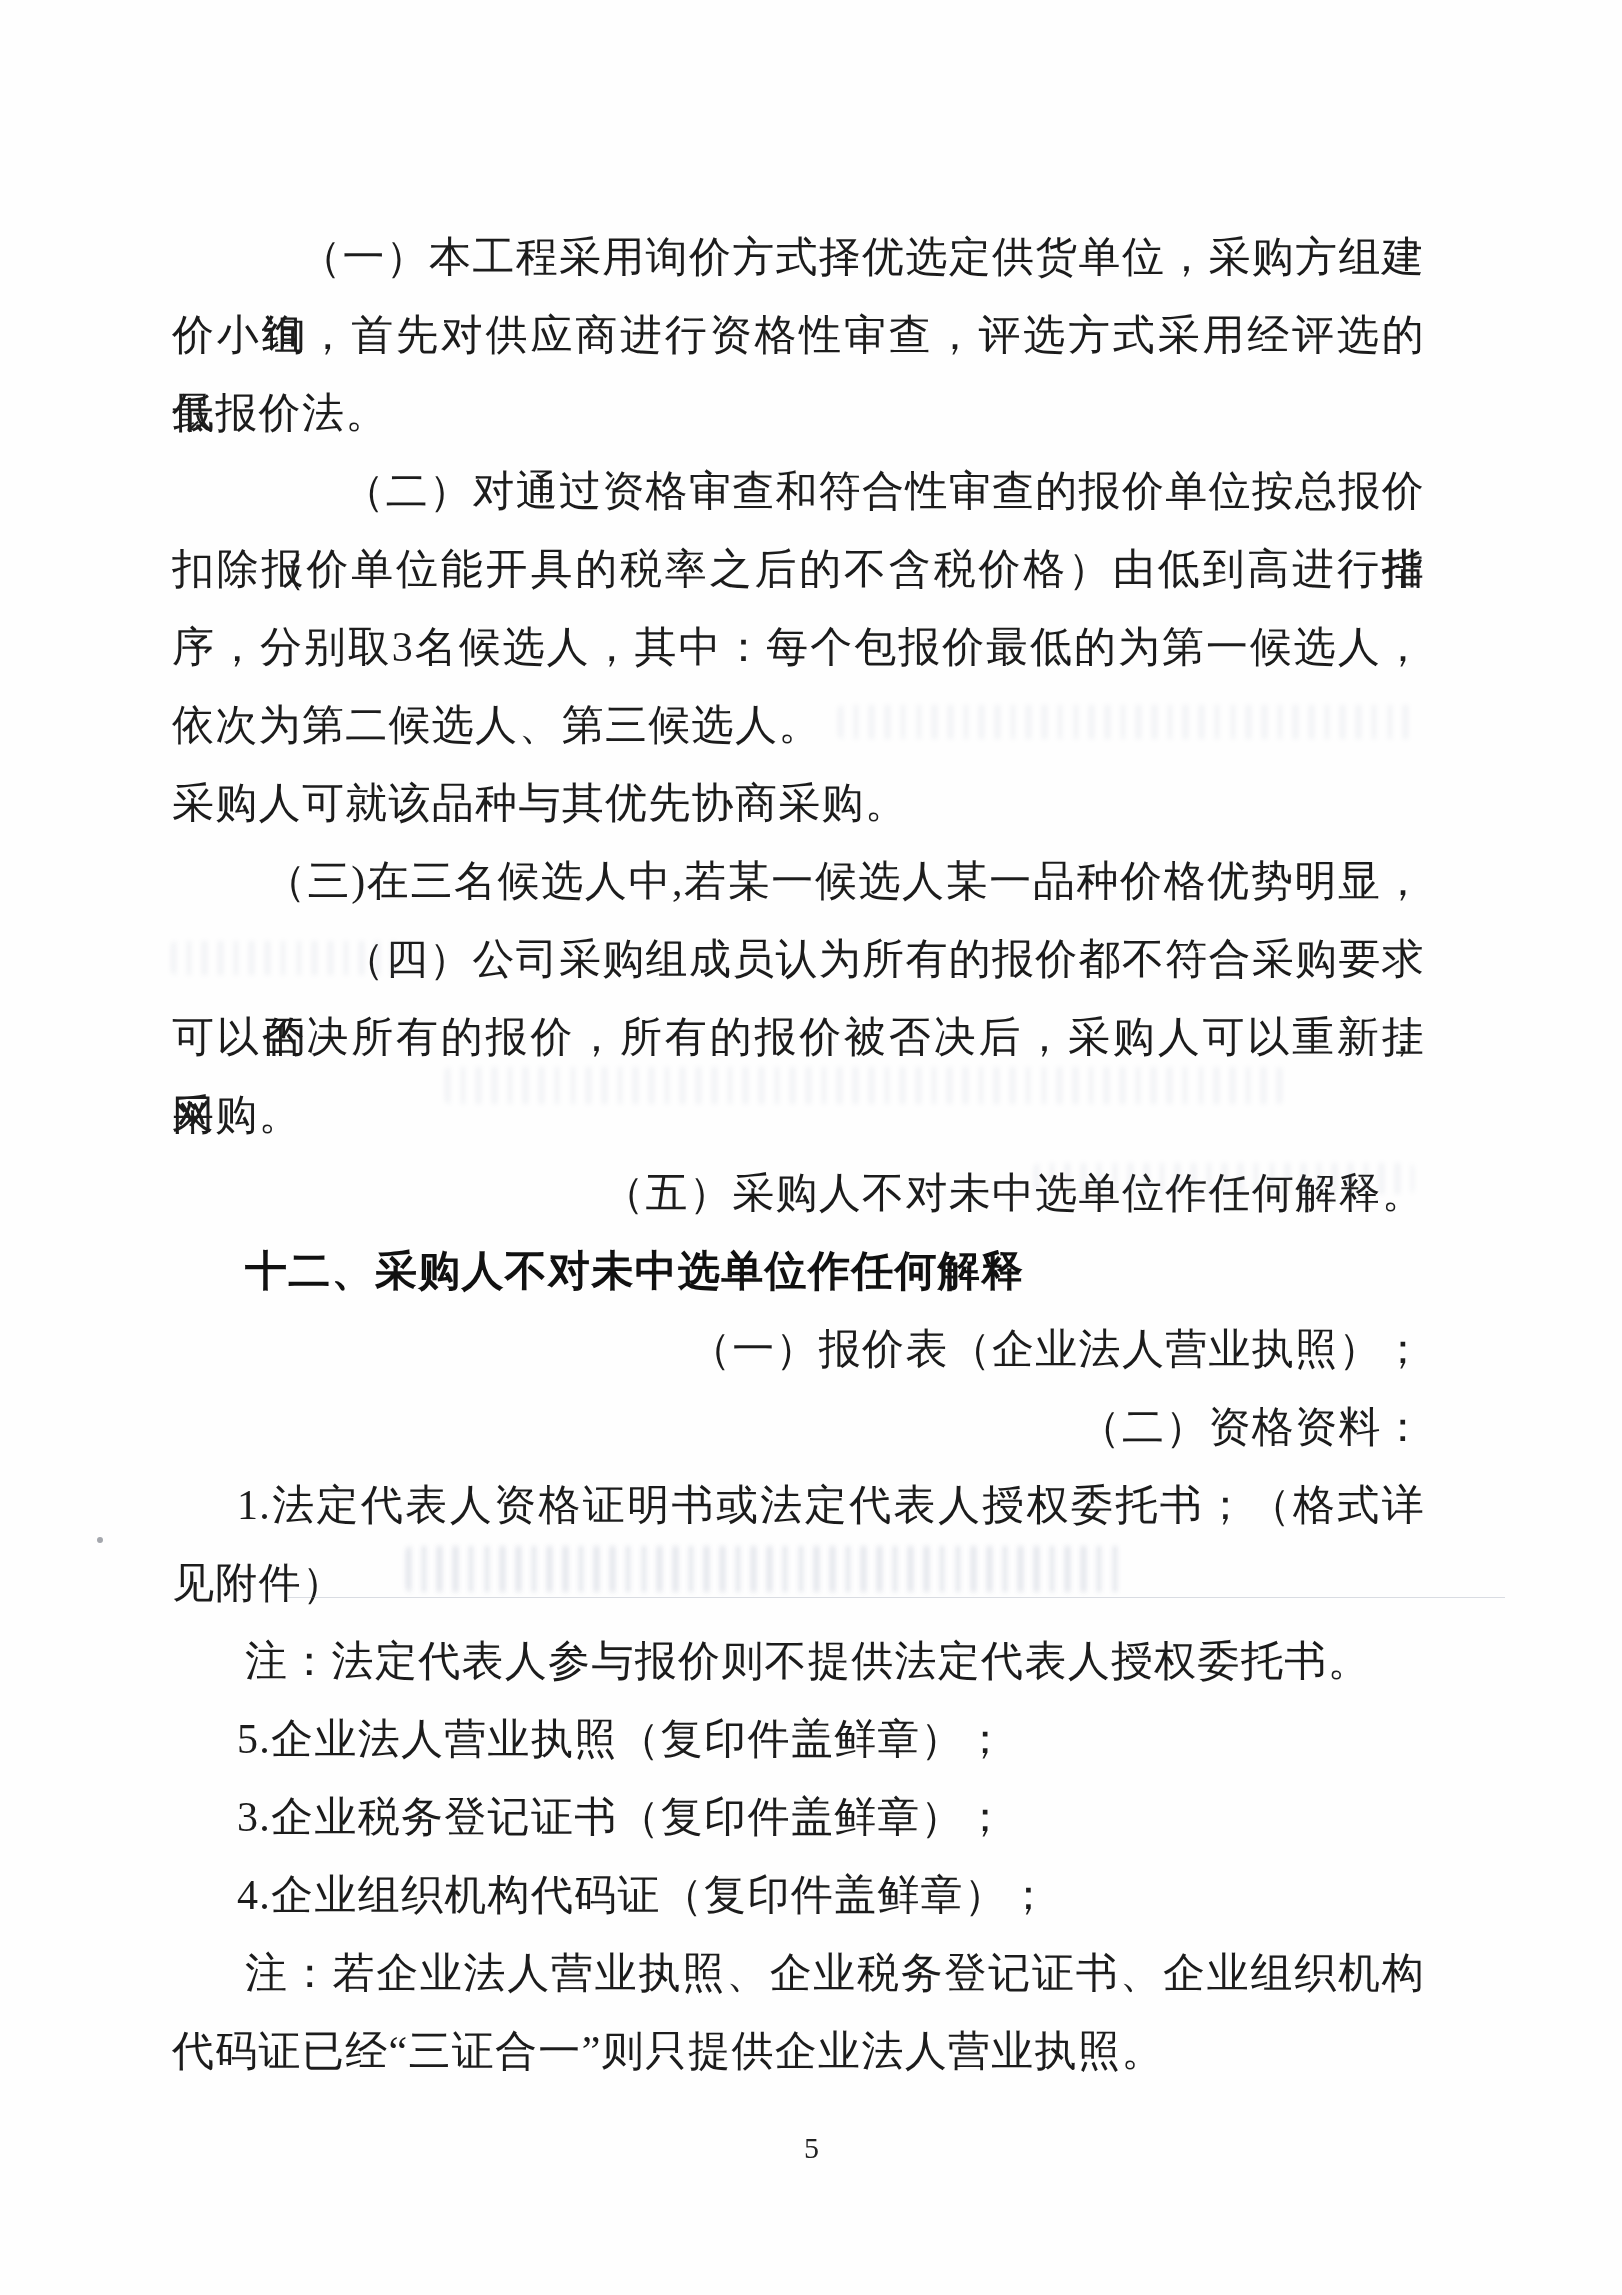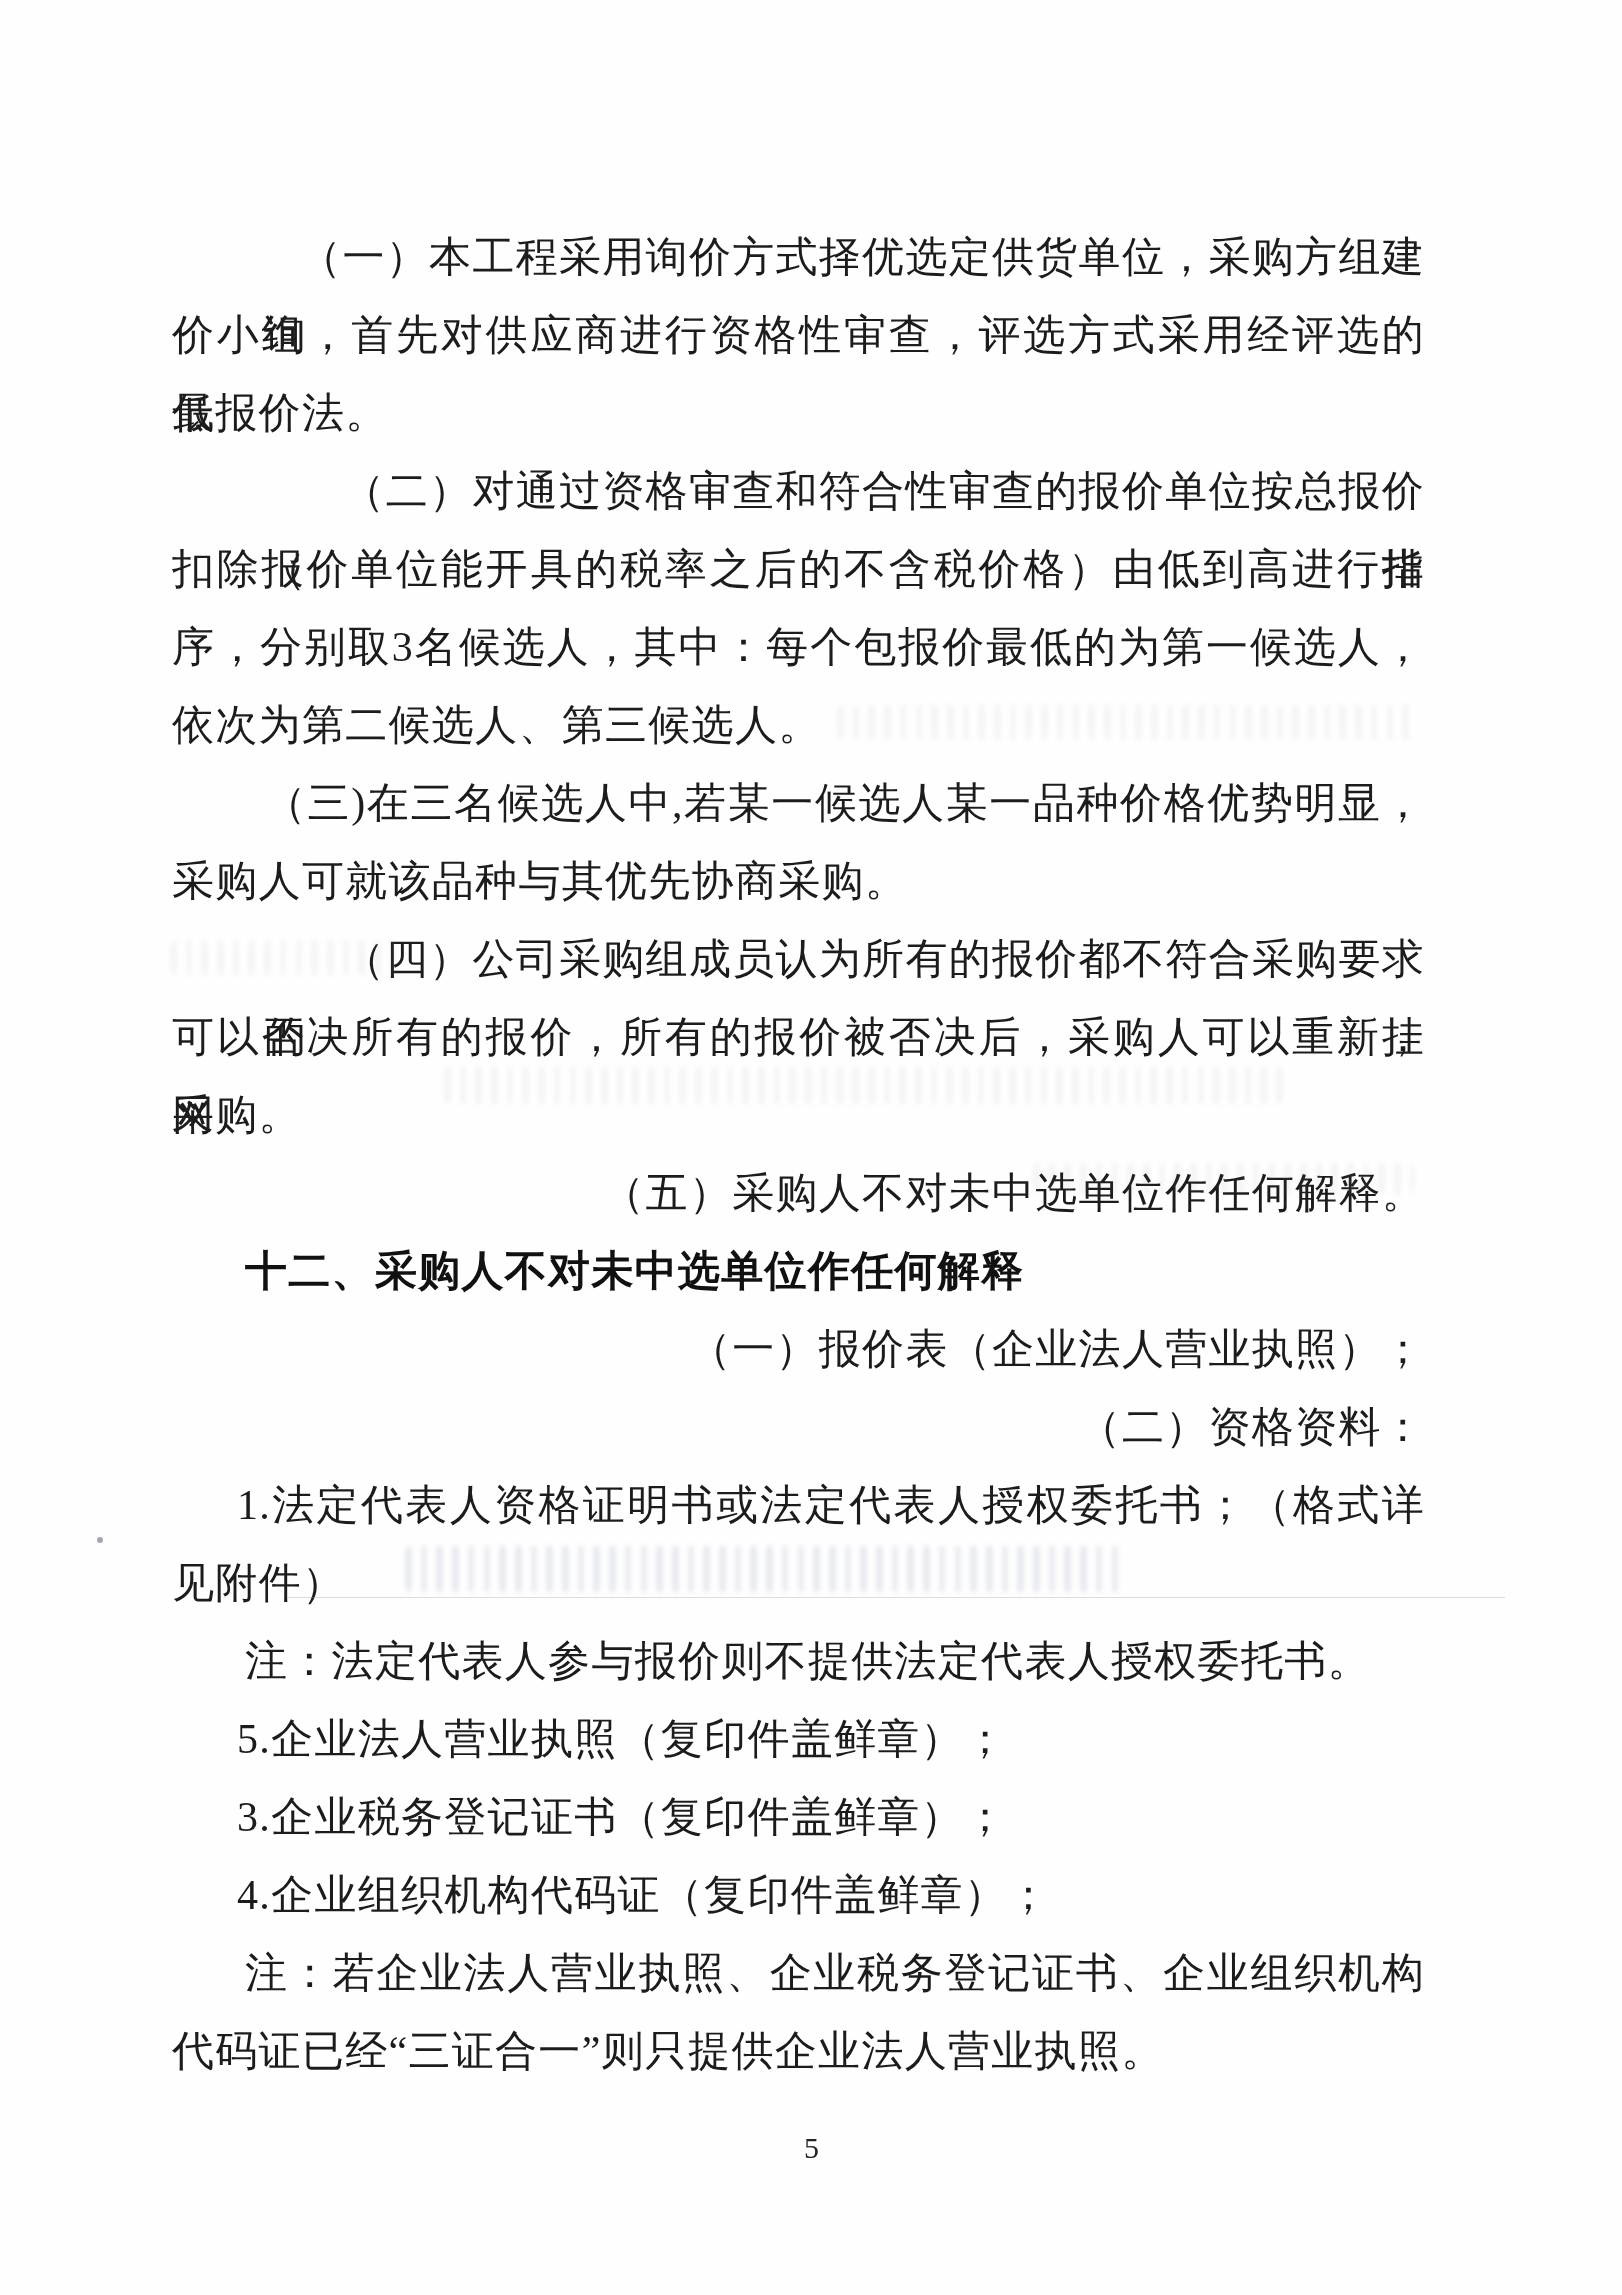--- a/index.html
+++ b/index.html
@@ -91,22 +91,22 @@
 <div class="page">
 
   <div class="content">
     <div class="line ind-p j">（一）本工程采用询价方式择优选定供货单位，采购方组建询</div>
     <div class="line j">价小组，首先对供应商进行资格性审查，评选方式采用经评选的最</div>
     <div class="line">低报价法。</div>
     <div class="line ind-p j">（二）对通过资格审查和符合性审查的报价单位按总报价（指</div>
     <div class="line j">扣除报价单位能开具的税率之后的不含税价格）由低到高进行排</div>
     <div class="line j">序，分别取3名候选人，其中：每个包报价最低的为第一候选人，</div>
     <div class="line">依次为第二候选人、第三候选人。</div>
+    <div class="line">采购人可就该品种与其优先协商采购。</div>
     <div class="line ind-p j">（三)在三名候选人中,若某一候选人某一品种价格优势明显，</div>
-    <div class="line">采购人可就该品种与其优先协商采购。</div>
     <div class="line ind-p j">（四）公司采购组成员认为所有的报价都不符合采购要求的，</div>
     <div class="line j">可以否决所有的报价，所有的报价被否决后，采购人可以重新挂网</div>
     <div class="line">采购。</div>
     <div class="line ind-p">（五）采购人不对未中选单位作任何解释。</div>
     <div class="line ind-h heading">十二、采购人不对未中选单位作任何解释</div>
     <div class="line ind-p">（一）报价表（企业法人营业执照）；</div>
     <div class="line ind-p">（二）资格资料：</div>
     <div class="line ind-n j">1.法定代表人资格证明书或法定代表人授权委托书；（格式详</div>
     <div class="line">见附件）</div>
     <div class="line ind-z">注：法定代表人参与报价则不提供法定代表人授权委托书。</div>

